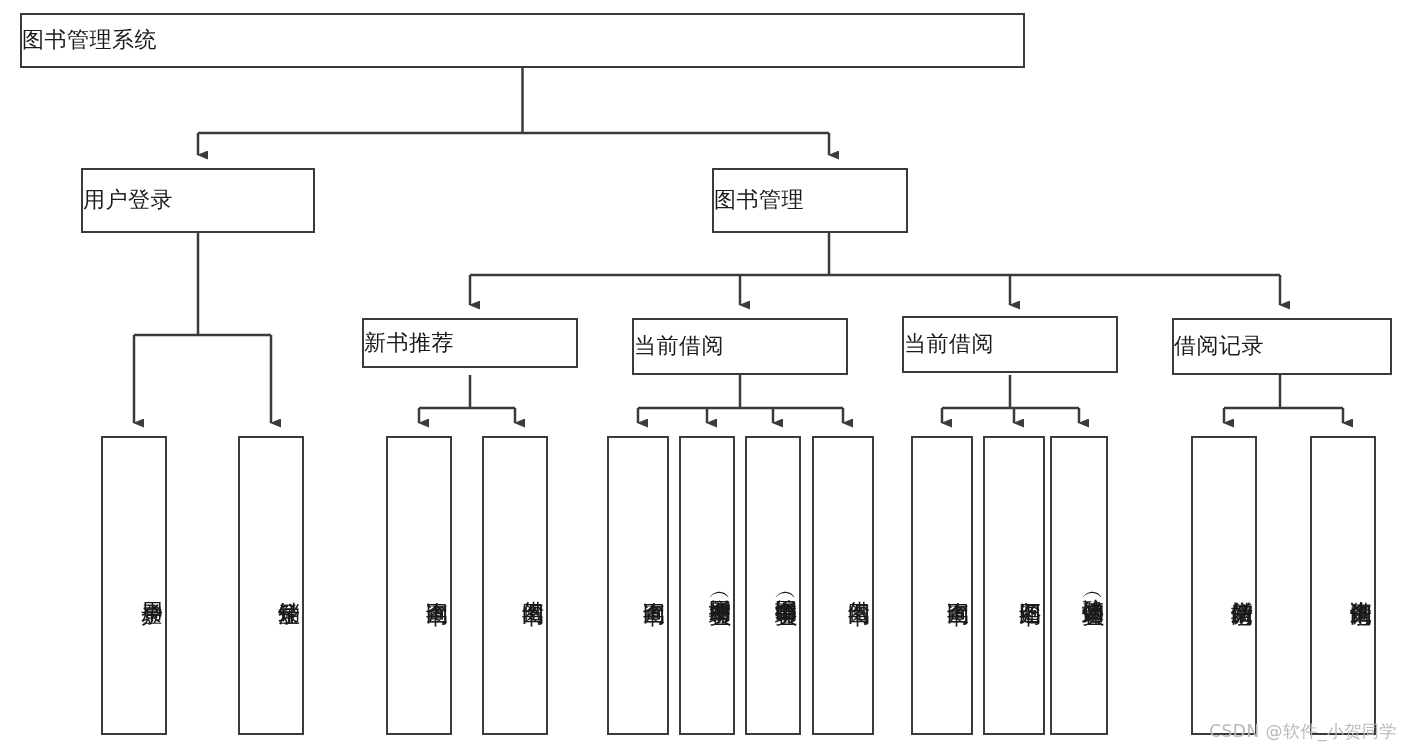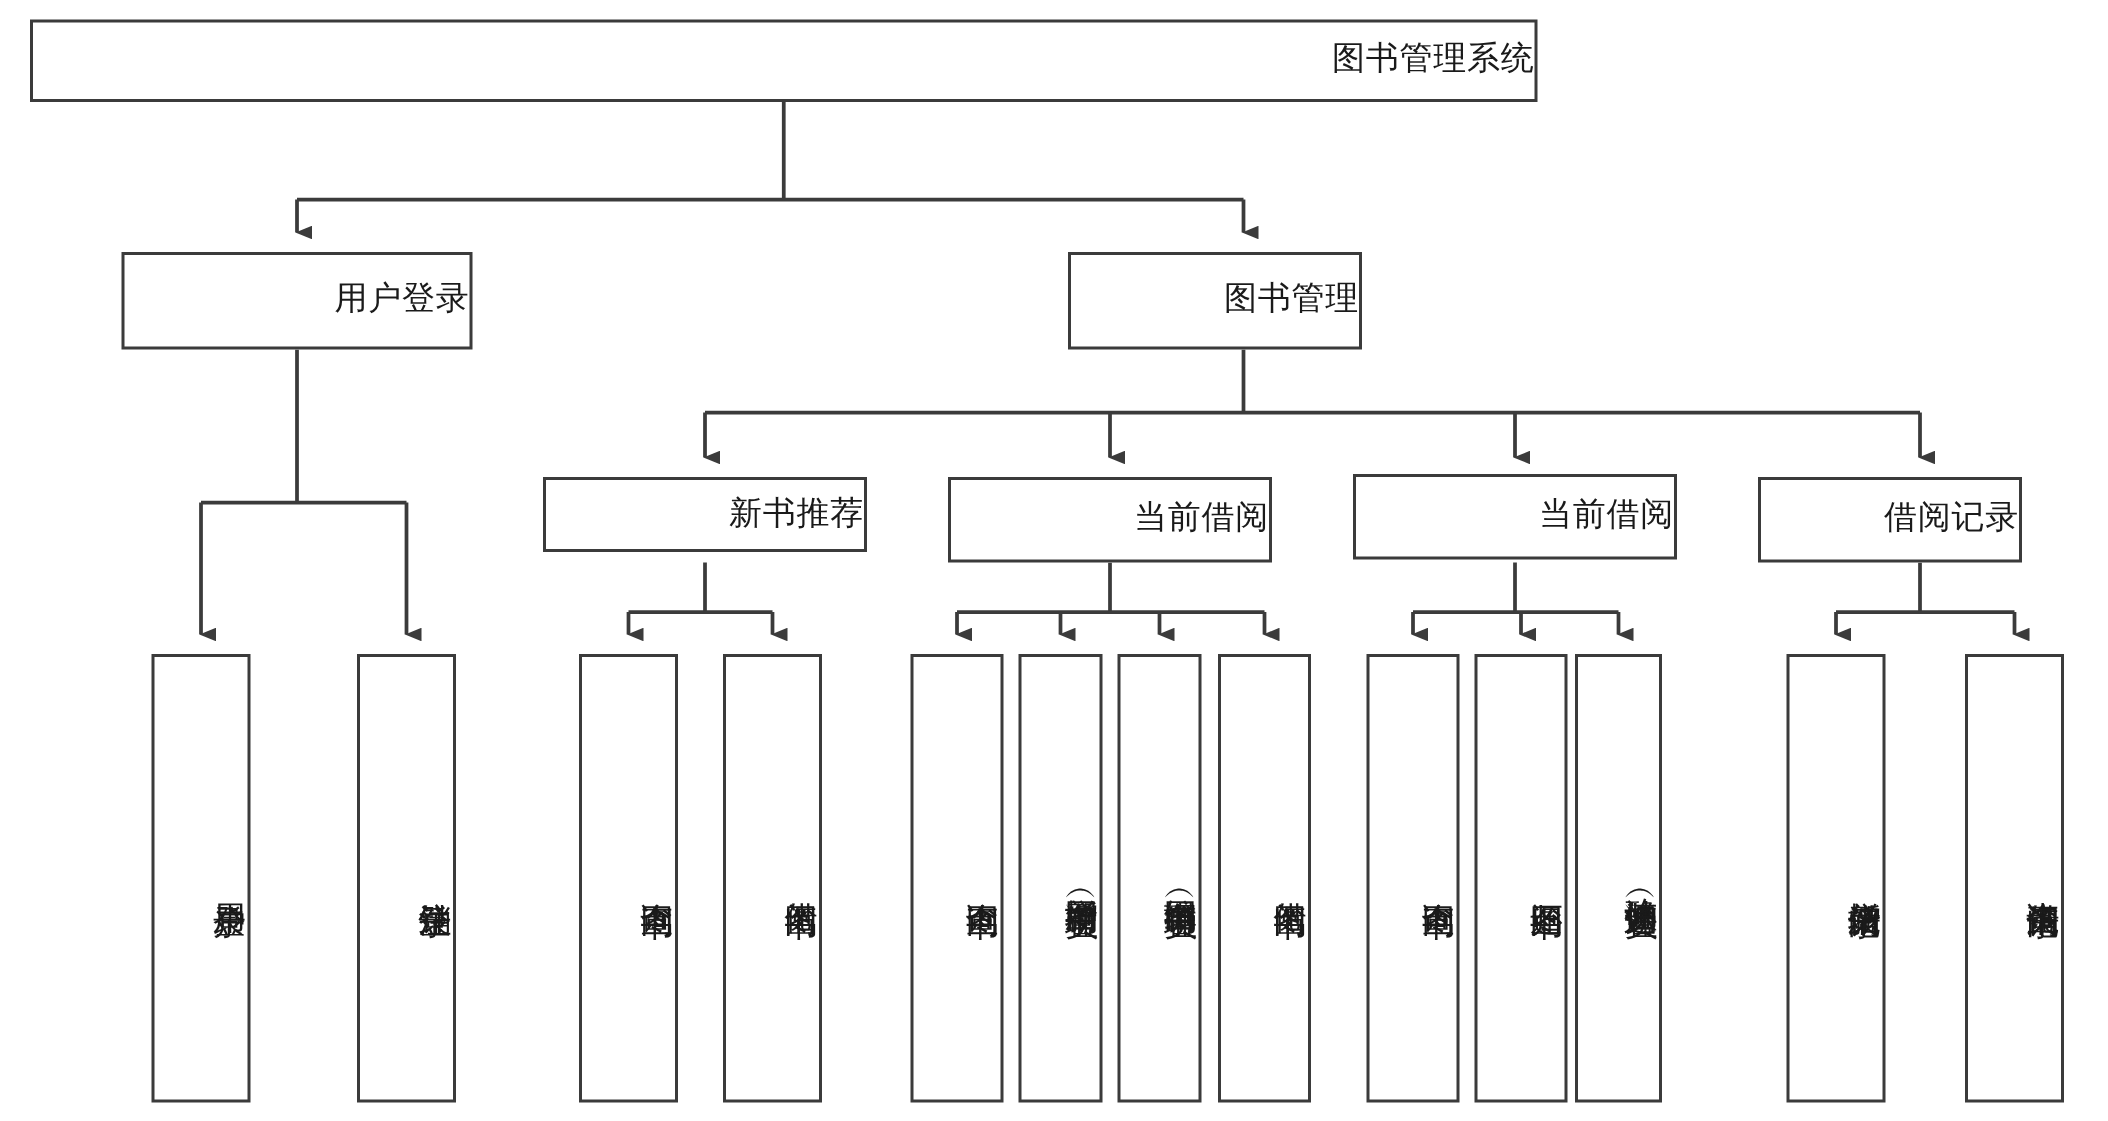--- a/index.html
+++ b/index.html
@@ -25,21 +25,21 @@
     height: 747px;
     pointer-events: none;
   }
   .node {
     position: absolute;
     box-sizing: border-box;
     background: #ffffff;
     border: 2px solid #3b3b3b;
     display: flex;
     align-items: center;
-    justify-content: flex-end;
+    justify-content: flex-start;
     color: #1a1a1a;
     overflow: hidden;
   }
   .node-h {
     font-size: 22px;
     line-height: 1.1;
     letter-spacing: 0.5px;
     white-space: nowrap;
   }
   .node-v {
@@ -123,21 +123,21 @@
       </div>
       <div class="node node-h" style="left: 362px; top: 318px; width: 216px; height: 50px;">
         <span>新书推荐</span>
       </div>
       <div class="node node-h" style="left: 632px; top: 318px; width: 216px; height: 57px;">
         <span>当前借阅</span>
       </div>
       <div class="node node-h" style="left: 902px; top: 316px; width: 216px; height: 57px;">
         <span>当前借阅</span>
       </div>
-      <div class="node node-h" style="left: 1172px; top: 318px; width: 176px; height: 57px;">
+      <div class="node node-h" style="left: 1172px; top: 318px; width: 220px; height: 57px;">
         <span>借阅记录</span>
       </div>
       <div class="node node-v" style="left: 101px; top: 436px; width: 66px; height: 299px;">
         <span>用户登录</span>
       </div>
       <div class="node node-v" style="left: 238px; top: 436px; width: 66px; height: 299px;">
         <span>注销登录</span>
       </div>
       <div class="node node-v" style="left: 386px; top: 436px; width: 66px; height: 299px;">
         <span>查询图书</span>
@@ -166,13 +166,14 @@
       <div class="node node-v" style="left: 1050px; top: 436px; width: 58px; height: 299px;">
         <span>确认归还（管理员）</span>
       </div>
       <div class="node node-v" style="left: 1191px; top: 436px; width: 66px; height: 299px;">
         <span>新增借阅记录</span>
       </div>
       <div class="node node-v" style="left: 1310px; top: 436px; width: 66px; height: 299px;">
         <span>查询借阅记录</span>
       </div>
     </div>
+  <div id="watermark">CSDN @软件_小贺同学</div>
 </div>
 
 </body></html>

